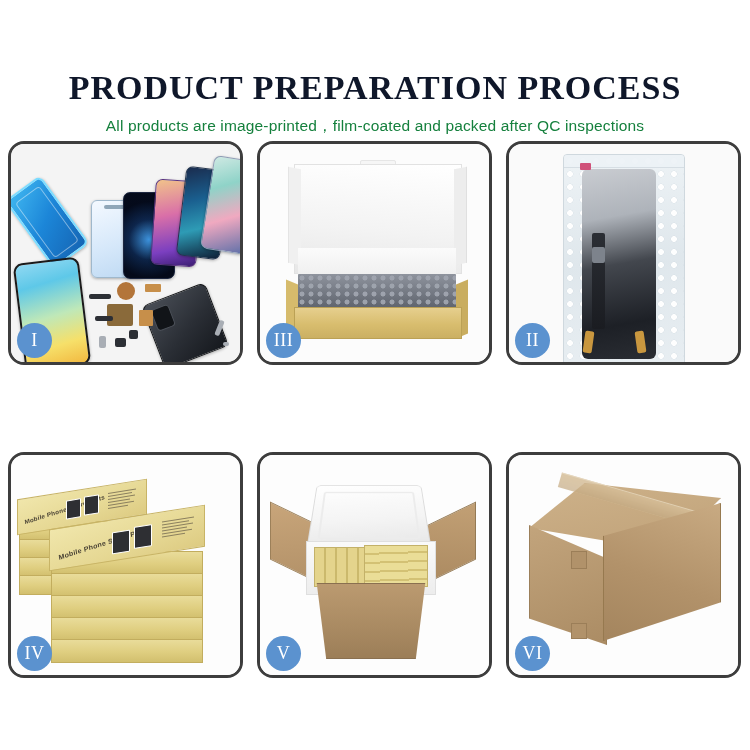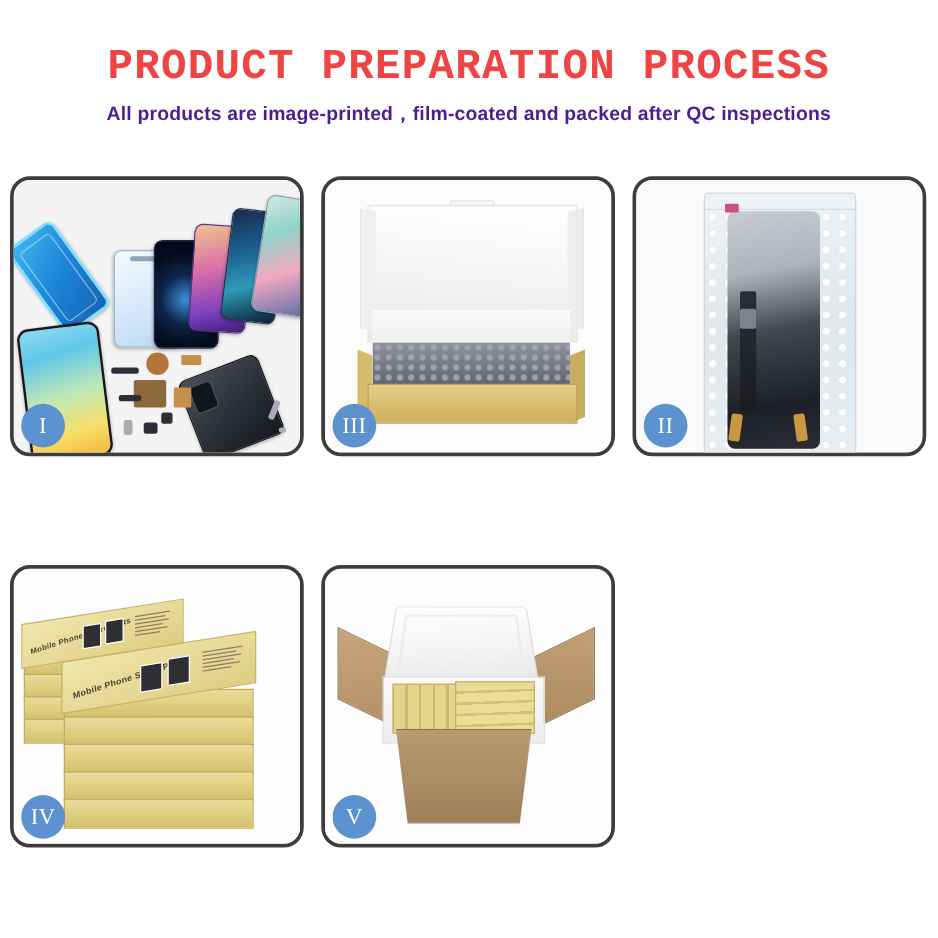--- a/index.html
+++ b/index.html
@@ -15,34 +15,35 @@
     position: relative;
   }
 
   
   .header {
     width: 750px;
     padding-top: 34px;
     text-align: center;
   }
   .title {
-    font-family: Liberation Mono, monospace;
+    font-family: Liberation Serif, serif;
     font-size: 34px;
     font-weight: 700;
     letter-spacing: 1.0px;
-    color: #ef4444;
+    color: #0f172a;
     line-height: 40px;
     white-space: nowrap;
+    margin-top: 34px;
   }
   .subtitle {
     font-family: "Liberation Sans", sans-serif;
     font-size: 15.5px;
-    font-weight: 700;
+    font-weight: 400;
     letter-spacing: 0.15px;
-    color: #4c1d95;
+    color: #15803d;
     line-height: 22px;
     margin-top: 7px;
     white-space: nowrap;
   }
 
   
   .grid {
     position: absolute;
     left: 8px;
     top: 141px;
@@ -447,14 +448,26 @@
       <div class="v-flapR"></div>
       <div class="v-foamlid"></div>
       <div class="v-foamtray"></div>
       <div class="v-yellowstack"></div>
       <div class="v-yellowstack2"></div>
       <div class="v-cartonfront"></div>
     </div>
     <div class="badge">V</div>
   </div>
 
+  <div class="panel">
+    <div class="panel-stage">
+      <div class="p6-bg"></div>
+      <div class="c6-top"></div>
+      <div class="c6-tape"></div>
+      <div class="c6-left"></div>
+      <div class="c6-right"></div>
+      <div class="c6-seamtab" style="left:62px;top:96px;width:14px;height:16px;"></div>
+      <div class="c6-seamtab" style="left:62px;top:168px;width:14px;height:14px;"></div>
+    </div>
+    <div class="badge">VI</div>
+  </div>
 
 </div>
 
 </body></html>

